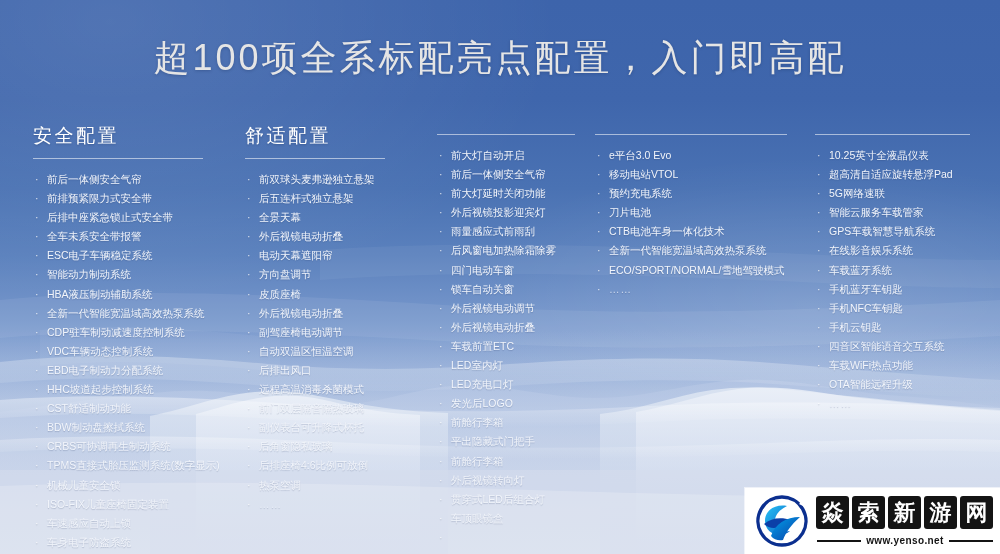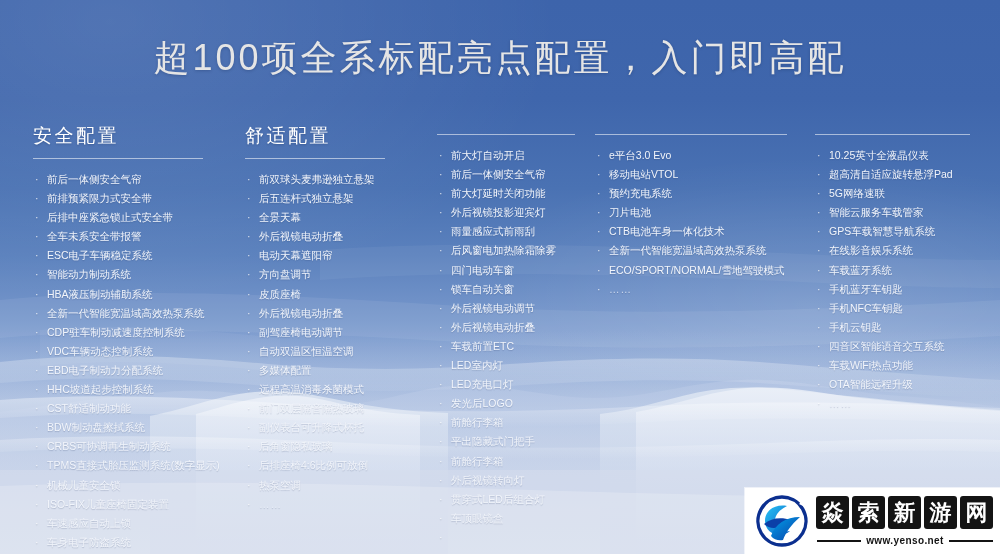--- a/index.html
+++ b/index.html
@@ -263,21 +263,21 @@
         <li class="li"><span class="dot">·</span><span>前双球头麦弗逊独立悬架</span></li>
         <li class="li"><span class="dot">·</span><span>后五连杆式独立悬架</span></li>
         <li class="li"><span class="dot">·</span><span>全景天幕</span></li>
         <li class="li"><span class="dot">·</span><span>外后视镜电动折叠</span></li>
         <li class="li"><span class="dot">·</span><span>电动天幕遮阳帘</span></li>
         <li class="li"><span class="dot">·</span><span>方向盘调节</span></li>
         <li class="li"><span class="dot">·</span><span>皮质座椅</span></li>
         <li class="li"><span class="dot">·</span><span>外后视镜电动折叠</span></li>
         <li class="li"><span class="dot">·</span><span>副驾座椅电动调节</span></li>
         <li class="li"><span class="dot">·</span><span>自动双温区恒温空调</span></li>
-        <li class="li"><span class="dot">·</span><span>多媒体配置</span></li>
+        <li class="li"><span class="dot">·</span><span>后排出风口</span></li>
         <li class="li"><span class="dot">·</span><span>远程高温消毒杀菌模式</span></li>
         <li class="li"><span class="dot">·</span><span>前门双层隔音隔热玻璃</span></li>
         <li class="li"><span class="dot">·</span><span>副仪表台可升降式杯托</span></li>
         <li class="li"><span class="dot">·</span><span>后角窗隐私玻璃</span></li>
         <li class="li"><span class="dot">·</span><span>后排座椅4:6比例可放倒</span></li>
         <li class="li"><span class="dot">·</span><span>热泵空调</span></li>
         <li class="li ellipsis"><span class="dot">·</span><span>……</span></li>
       </ul>
   </div>
 

